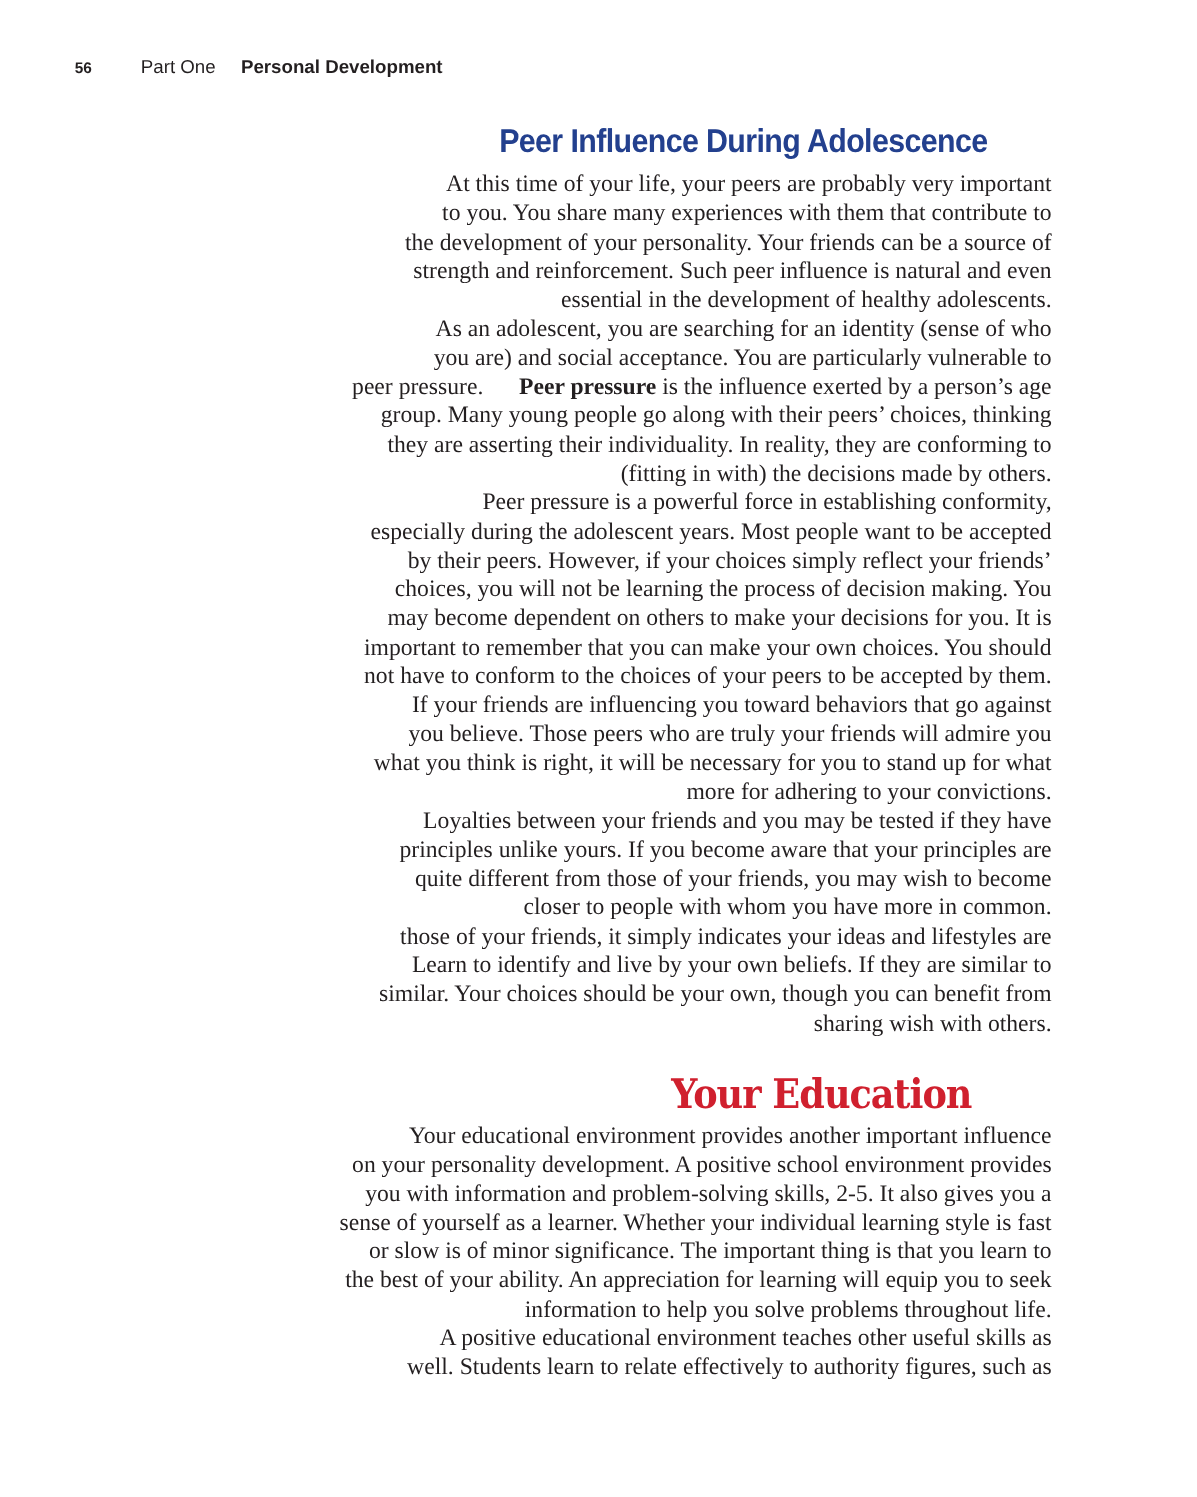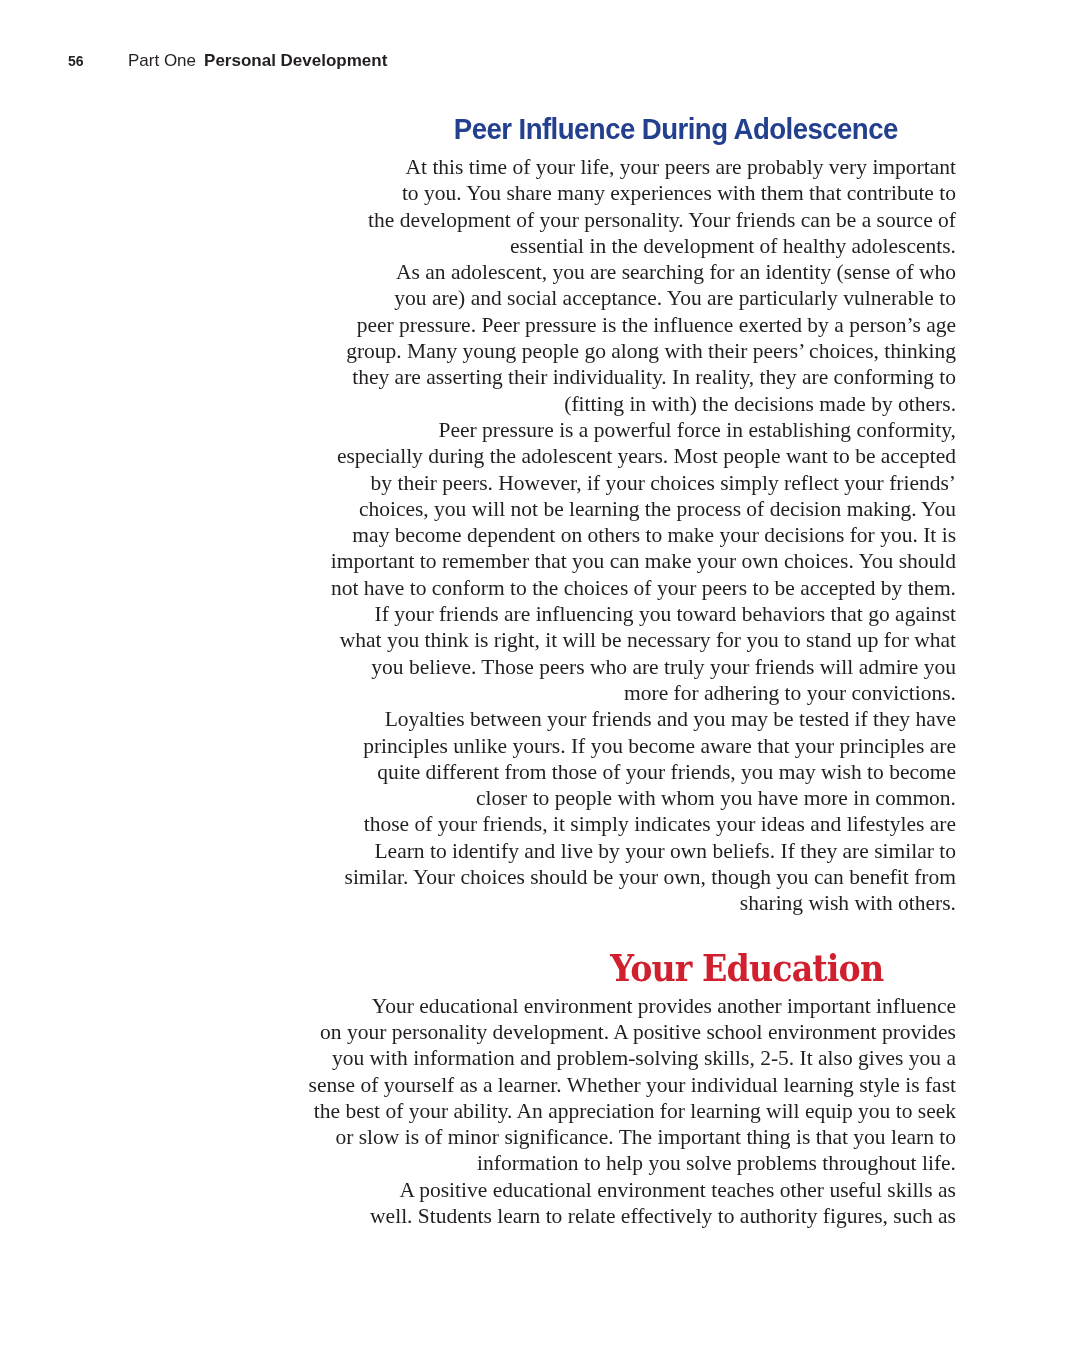--- a/index.html
+++ b/index.html
@@ -25,21 +25,21 @@
       white-space: nowrap;
     }
     .page-number {
       font-weight: bold;
       font-size: 14px;
       display: inline-block;
       width: 60px;
     }
     .part-label {
       font-weight: normal;
-      margin-right: 8px;
+      margin-right: 23px;
     }
     .part-title {
       font-weight: bold;
     }
     .content {
       position: absolute;
       left: 228px;
       top: 108px;
       width: 728px;
       text-align: right;
@@ -79,38 +79,40 @@
     .para .line {
       display: block;
       white-space: nowrap;
       text-indent: 0;
     }
     .para .line.first {
       padding-left: 38px;
       font-family: Liberation Serif, serif;
     }
     .term {
-      font-weight: normal;
+      font-weight: bold;
+      margin-left: 27px;
     }
   </style>
 </head>
 <body>
 
 <header class="running-head">
   <span class="page-number">56</span><span class="part-label">Part One</span><span class="part-title">Personal Development</span>
 </header>
 
 <main class="content">
 
   <h2 class="section-heading-blue">Peer Influence During Adolescence</h2>
 
   <p class="para">
     <span class="line first">At this time of your life, your peers are probably very important</span>
     <span class="line">to you. You share many experiences with them that contribute to</span>
     <span class="line">the development of your personality. Your friends can be a source of</span>
+    <span class="line">strength and reinforcement. Such peer influence is natural and even</span>
     <span class="line">essential in the development of healthy adolescents.</span>
   </p>
 
   <p class="para">
     <span class="line first">As an adolescent, you are searching for an identity (sense of who</span>
     <span class="line">you are) and social acceptance. You are particularly vulnerable to</span>
     <span class="line"><span>peer pressure. </span><span class="term">Peer pressure</span><span> is the influence exerted by a person’s age</span></span>
     <span class="line">group. Many young people go along with their peers’ choices, thinking</span>
     <span class="line">they are asserting their individuality. In reality, they are conforming to</span>
     <span class="line">(fitting in with) the decisions made by others.</span>
@@ -121,22 +123,22 @@
     <span class="line">especially during the adolescent years. Most people want to be accepted</span>
     <span class="line">by their peers. However, if your choices simply reflect your friends’</span>
     <span class="line">choices, you will not be learning the process of decision making. You</span>
     <span class="line">may become dependent on others to make your decisions for you. It is</span>
     <span class="line">important to remember that you can make your own choices. You should</span>
     <span class="line">not have to conform to the choices of your peers to be accepted by them.</span>
   </p>
 
   <p class="para">
     <span class="line first">If your friends are influencing you toward behaviors that go against</span>
+    <span class="line">you believe. Those peers who are truly your friends will admire you</span>
     <span class="line">what you think is right, it will be necessary for you to stand up for what</span>
-    <span class="line">you believe. Those peers who are truly your friends will admire you</span>
     <span class="line">more for adhering to your convictions.</span>
   </p>
 
   <p class="para">
     <span class="line first">Loyalties between your friends and you may be tested if they have</span>
     <span class="line">principles unlike yours. If you become aware that your principles are</span>
     <span class="line">quite different from those of your friends, you may wish to become</span>
     <span class="line">closer to people with whom you have more in common.</span>
   </p>
 
@@ -147,22 +149,22 @@
     <span class="line">sharing wish with others.</span>
   </p>
 
   <h1 class="section-heading-red">Your Education</h1>
 
   <p class="para">
     <span class="line first">Your educational environment provides another important influence</span>
     <span class="line">on your personality development. A positive school environment provides</span>
     <span class="line">you with information and problem-solving skills, 2-5. It also gives you a</span>
     <span class="line">sense of yourself as a learner. Whether your individual learning style is fast</span>
+    <span class="line">or slow is of minor significance. The important thing is that you learn to</span>
     <span class="line">the best of your ability. An appreciation for learning will equip you to seek</span>
-    <span class="line">or slow is of minor significance. The important thing is that you learn to</span>
     <span class="line">information to help you solve problems throughout life.</span>
   </p>
 
   <p class="para">
     <span class="line first">A positive educational environment teaches other useful skills as</span>
     <span class="line">well. Students learn to relate effectively to authority figures, such as</span>
   </p>
 
 </main>
 

